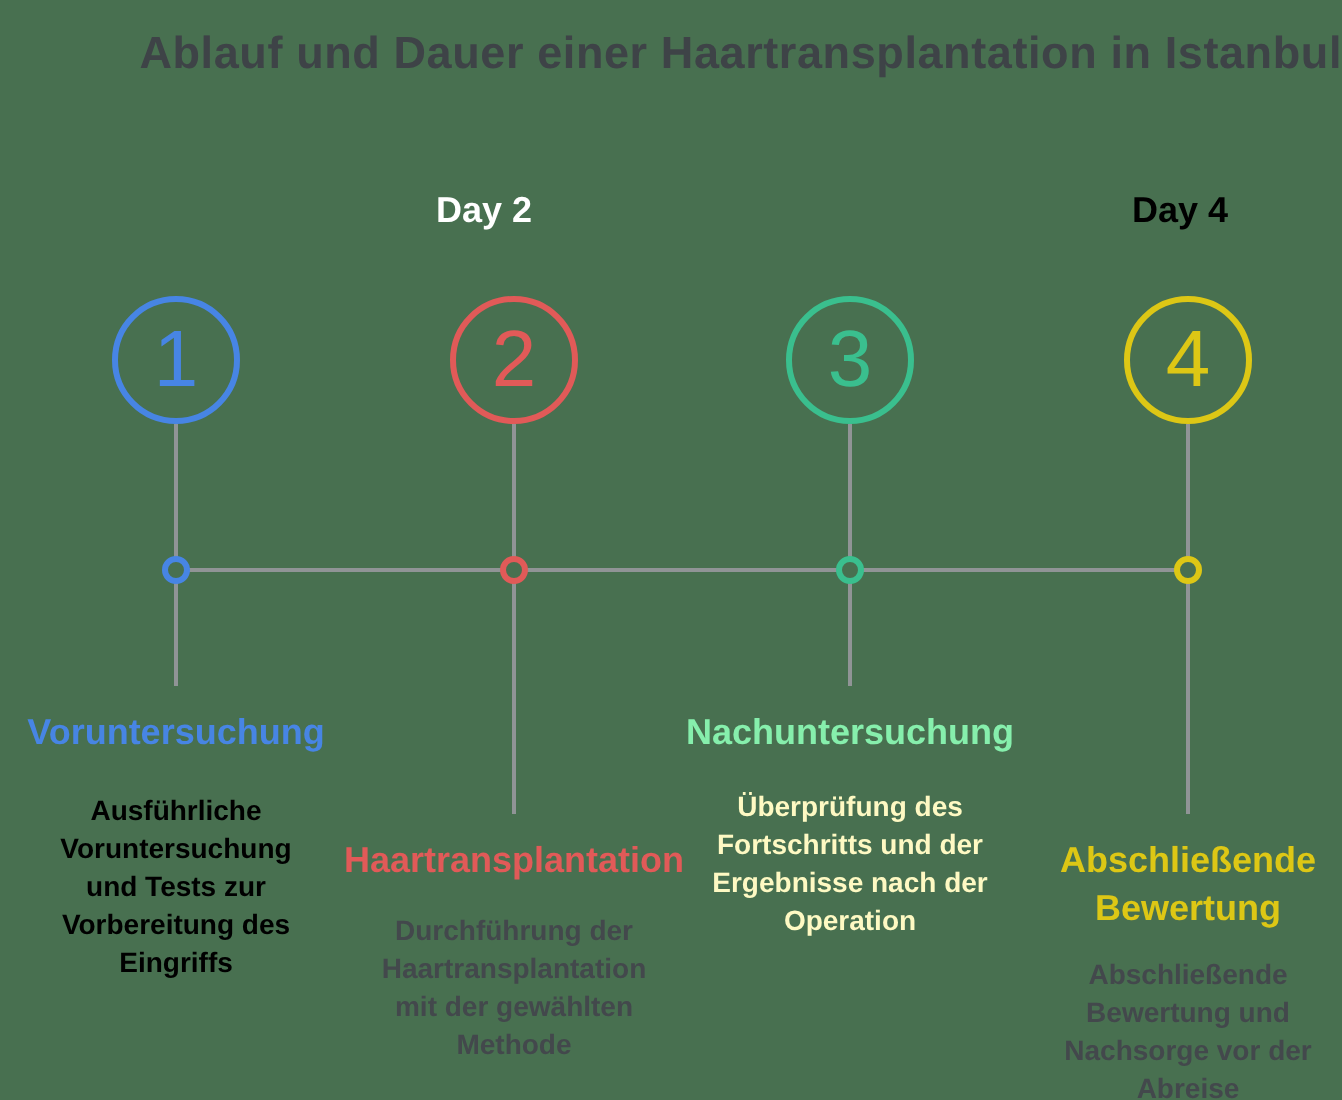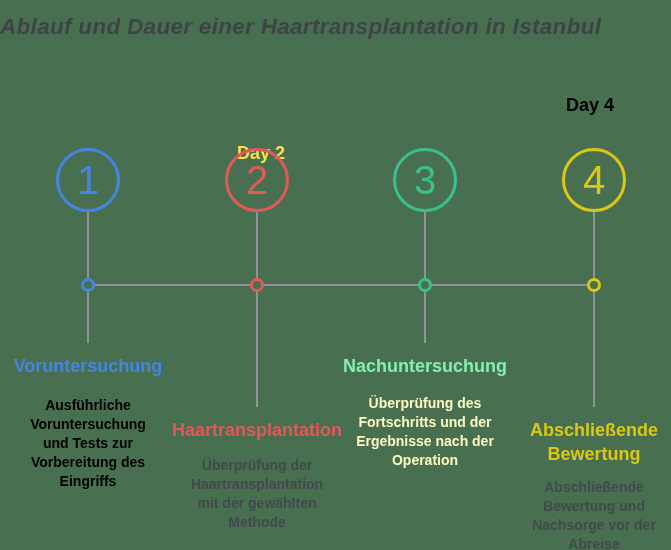--- a/index.html
+++ b/index.html
@@ -11,26 +11,25 @@
     width: 671px;
     height: 550px;
     overflow: hidden;
     font-weight: bold;
   }
 
   .title {
     position: absolute;
     top: 12px; left: 0;
     width: 671px;
-    text-align: left;
+    text-align: right;
     font-size: 22.5px;
     line-height: 30px;
     font-weight: bold;
     letter-spacing: 0.3px;
-    font-style: italic;
   }
 
   .day-label {
     position: absolute;
     top: 94px;
     width: 120px;
     text-align: center;
     font-size: 18px;
     line-height: 22px;
     font-weight: bold;
@@ -114,27 +113,27 @@
     <span class="num" style="color: rgb(71, 133, 228);">1</span>
   </div>
   <div class="ring" style="left: 81px; border-color: rgb(71, 133, 228); background-color: rgb(72, 112, 80);"></div>
   <div class="heading row1" style="left: -22px; color: rgb(71, 133, 228);">Voruntersuchung</div>
   <div class="desc" style="left: 18px; top: 396px; width: 140px; color: #000000;">Ausführliche
 Voruntersuchung
 und Tests zur
 Vorbereitung des
 Eingriffs</div>
 
-  <div class="day-label" style="left: 201px; color: #fde047; margin-top: 48px;">Day 2</div>
+  <div class="day-label" style="left: 182px; color: #ffffff;">Day 2</div>
   <div class="big-circle" style="left: 225px; border-color: rgb(225, 90, 88);">
     <span class="num" style="color: rgb(225, 90, 88);">2</span>
   </div>
   <div class="ring" style="left: 250px; border-color: rgb(225, 90, 88); background-color: rgb(72, 112, 80);"></div>
   <div class="heading row2" style="left: 147px; color: rgb(225, 90, 88);">Haartransplantation</div>
-  <div class="desc" style="left: 177px; top: 456px; width: 160px; color: rgb(67, 72, 76);">Überprüfung der
+  <div class="desc" style="left: 177px; top: 456px; width: 160px; color: rgb(67, 72, 76);">Durchführung der
 Haartransplantation
 mit der gewählten
 Methode</div>
 
   <div class="big-circle" style="left: 393px; border-color: rgb(58, 191, 142);">
     <span class="num" style="color: rgb(58, 191, 142);">3</span>
   </div>
   <div class="ring" style="left: 418px; border-color: rgb(58, 191, 142); background-color: rgb(72, 112, 80);"></div>
   <div class="heading row1" style="left: 315px; color: #86efac;">Nachuntersuchung</div>
   <div class="desc" style="left: 345px; top: 394px; width: 160px; color: #fef9c3;">Überprüfung des

